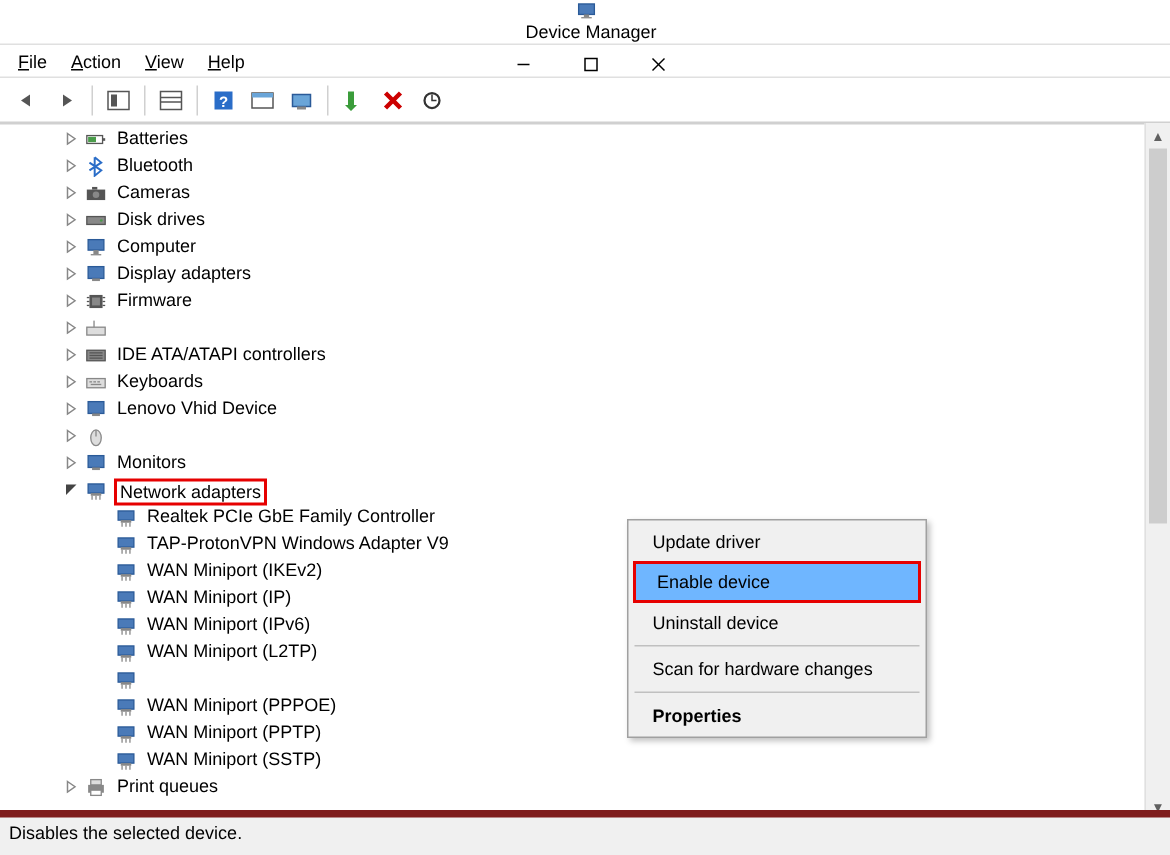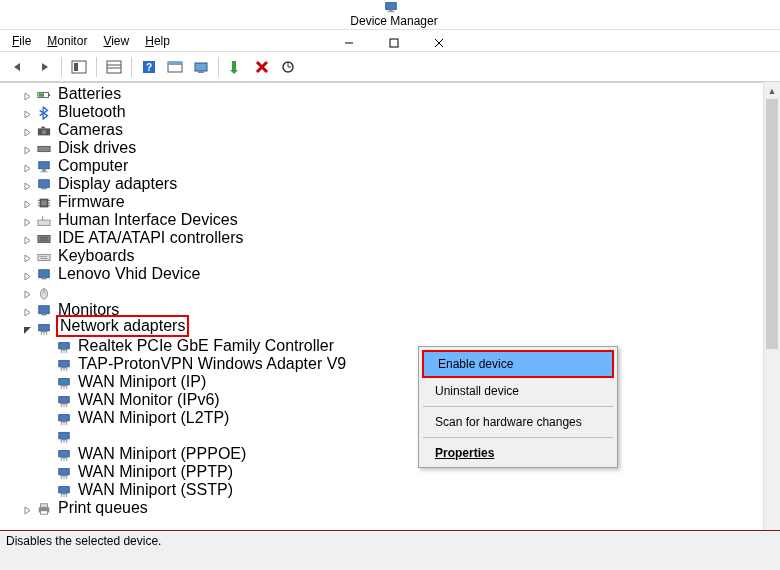--- a/index.html
+++ b/index.html
@@ -13,36 +13,36 @@
     
     .menubar { height: 22px; display: flex; align-items: center; padding: 0 4px; font-size: 12px; border-bottom: 1px solid #e0e0e0; }
     .menu-item { padding: 2px 8px; cursor: pointer; }
     
     .toolbar { height: 30px; display: flex; align-items: center; padding: 0 6px; border-bottom: 1px solid #d0d0d0; gap: 2px; }
     .tb-btn { width: 24px; height: 24px; display: flex; align-items: center; justify-content: center; cursor: pointer; border: 1px solid transparent; }
     .tb-sep { width: 1px; height: 20px; background: #d0d0d0; margin: 0 3px; }
     
     .tree-container { position: absolute; top: 82px; left: 0; right: 0; bottom: 24px; overflow-y: auto; overflow-x: hidden; border-top: 1px solid #d0d0d0; }
     .tree-scroll { padding: 2px 0; }
-    .tree-item { display: flex; align-items: flex-end; height: 18px; font-size: 16px; white-space: nowrap; cursor: pointer; }
+    .tree-item { display: flex; align-items: flex-start; height: 18px; font-size: 12px; white-space: nowrap; cursor: pointer; margin-left: 20px; }
     .tree-indent { display: inline-block; }
     .tree-arrow { width: 14px; height: 14px; display: inline-flex; align-items: center; justify-content: center; cursor: pointer; color: #666; font-size: 10px; margin-right: 2px;}
     .tree-icon { width: 16px; height: 16px; margin-right: 4px; display: inline-flex; align-items: center; justify-content: center; }
     .tree-label { padding: 0 2px; }
     .tree-item.selected .tree-label { background: #cce8ff; border: 1px dotted #7eb4ea; padding: 0 1px;}
     
     .red-box { border: 2px solid #e60000; }
     
     .context-menu { position: absolute; background: #f0f0f0; border: 1px solid #a0a0a0; box-shadow: 2px 2px 4px rgba(0,0,0,0.25); min-width: 200px; padding: 2px; font-size: 12px; z-index: 100; }
     .ctx-item { padding: 5px 14px; cursor: pointer; }
     .ctx-item.highlighted { background: #6fb6ff; }
     .ctx-sep { height: 1px; background: #c0c0c0; margin: 3px 2px; }
-    .ctx-item.bold { font-weight: bold; text-decoration: underline; }
-    
-    .statusbar { position: absolute; bottom: 0; left: 0; right: 0; height: 40px; border-top: 1px solid #7f1d1d; font-size: 12px; padding: 3px 6px; background: #f0f0f0; }
+    .ctx-item.bold { font-weight: bold; }
+    
+    .statusbar { position: absolute; bottom: 0; left: 0; right: 0; height: 30px; border-top: 5px solid #7f1d1d; font-size: 12px; padding: 3px 6px; background: #f0f0f0; }
     
     .scrollbar-v { position: absolute; right: 0; top: 82px; bottom: 24px; width: 17px; background: #f0f0f0; border-left: 1px solid #e0e0e0; }
     .scrollbar-thumb { position: absolute; top: 0; left: 2px; right: 2px; height: 250px; background: #cdcdcd; }
     .scrollbar-btn { position: absolute; left: 0; right: 0; height: 17px; background: #f0f0f0; display:flex; align-items:center; justify-content:center; color:#606060; font-size:9px;}
     .scrollbar-btn.up { top: 0; }
     .scrollbar-btn.down { bottom: 0; }
     
     
     .dev-icon { width: 16px; height: 14px; display: inline-block; }
     
@@ -75,21 +75,21 @@
         <svg width="10" height="10">
           <line x1="1" y1="1" x2="9" y2="9" stroke="#000"></line>
           <line x1="9" y1="1" x2="1" y2="9" stroke="#000"></line>
         </svg>
       </div>
   </div>
 </div>
 
 <div class="menubar">
   <span class="menu-item underline-first">File</span>
-  <span class="menu-item underline-first">Monitor</span>
+  <span class="menu-item underline-first">Action</span>
   <span class="menu-item underline-first">View</span>
   <span class="menu-item underline-first">Help</span>
 </div>
 
 <div class="toolbar">
   <div class="tb-btn">
       <svg width="16" height="12">
         <path d="M10 2 L4 6 L10 10 Z" fill="#555"></path>
       </svg>
     </div>
@@ -272,21 +272,20 @@
           <svg width="9" height="9">
             <path d="M2 1 L7 4.5 L2 8 Z" fill="none" stroke="#888"></path>
           </svg>
         </span>
         <span class="tree-icon">
           <svg class="dev-icon" viewBox="0 0 16 16">
             <rect x="1" y="7" width="14" height="6" fill="#ddd" stroke="#888"></rect>
             <rect x="6" y="2" width="1" height="5" fill="#888"></rect>
           </svg>
         </span>
-        <span class="tree-label">Human Interface Devices</span>
       </div>
       <div class="tree-item">
         <span class="tree-indent" style="width:20px"></span>
         <span class="tree-arrow">
           <svg width="9" height="9">
             <path d="M2 1 L7 4.5 L2 8 Z" fill="none" stroke="#888"></path>
           </svg>
         </span>
         <span class="tree-icon">
           <svg class="dev-icon" viewBox="0 0 16 16">
@@ -400,32 +399,43 @@
       </div>
       <div class="tree-item">
         <span class="tree-indent" style="width:56px"></span>
         <span class="tree-icon">
           <svg class="dev-icon" viewBox="0 0 16 16">
             <rect x="2" y="3" width="12" height="7" fill="#4a7ab8" stroke="#2a5a98"></rect>
             <rect x="4" y="10" width="8" height="2" fill="#888"></rect>
             <path d="M5 12 L5 15 M8 12 L8 15 M11 12 L11 15" stroke="#888"></path>
           </svg>
         </span>
+        <span class="tree-label">WAN Miniport (IKEv2)</span>
+      </div>
+      <div class="tree-item">
+        <span class="tree-indent" style="width:56px"></span>
+        <span class="tree-icon">
+          <svg class="dev-icon" viewBox="0 0 16 16">
+            <rect x="2" y="3" width="12" height="7" fill="#4a7ab8" stroke="#2a5a98"></rect>
+            <rect x="4" y="10" width="8" height="2" fill="#888"></rect>
+            <path d="M5 12 L5 15 M8 12 L8 15 M11 12 L11 15" stroke="#888"></path>
+          </svg>
+        </span>
         <span class="tree-label">WAN Miniport (IP)</span>
       </div>
       <div class="tree-item">
         <span class="tree-indent" style="width:56px"></span>
         <span class="tree-icon">
           <svg class="dev-icon" viewBox="0 0 16 16">
             <rect x="2" y="3" width="12" height="7" fill="#4a7ab8" stroke="#2a5a98"></rect>
             <rect x="4" y="10" width="8" height="2" fill="#888"></rect>
             <path d="M5 12 L5 15 M8 12 L8 15 M11 12 L11 15" stroke="#888"></path>
           </svg>
         </span>
-        <span class="tree-label">WAN Monitor (IPv6)</span>
+        <span class="tree-label">WAN Miniport (IPv6)</span>
       </div>
       <div class="tree-item">
         <span class="tree-indent" style="width:56px"></span>
         <span class="tree-icon">
           <svg class="dev-icon" viewBox="0 0 16 16">
             <rect x="2" y="3" width="12" height="7" fill="#4a7ab8" stroke="#2a5a98"></rect>
             <rect x="4" y="10" width="8" height="2" fill="#888"></rect>
             <path d="M5 12 L5 15 M8 12 L8 15 M11 12 L11 15" stroke="#888"></path>
           </svg>
         </span>
@@ -493,20 +503,21 @@
     </div>
 </div>
 
 <div class="scrollbar-v">
   <div class="scrollbar-btn up">▲</div>
   <div class="scrollbar-thumb" style="top:17px;"></div>
   <div class="scrollbar-btn down">▼</div>
 </div>
 
 <div class="context-menu" id="ctx-menu" style="left:418px; top:346px;">
+    <div class="ctx-item">Update driver</div>
     <div class="red-box" style="margin: 1px;">
       <div class="ctx-item highlighted">Enable device</div>
     </div>
     <div class="ctx-item">Uninstall device</div>
     <div class="ctx-sep"></div>
     <div class="ctx-item">Scan for hardware changes</div>
     <div class="ctx-sep"></div>
     <div class="ctx-item bold">Properties</div>
   </div>
 

